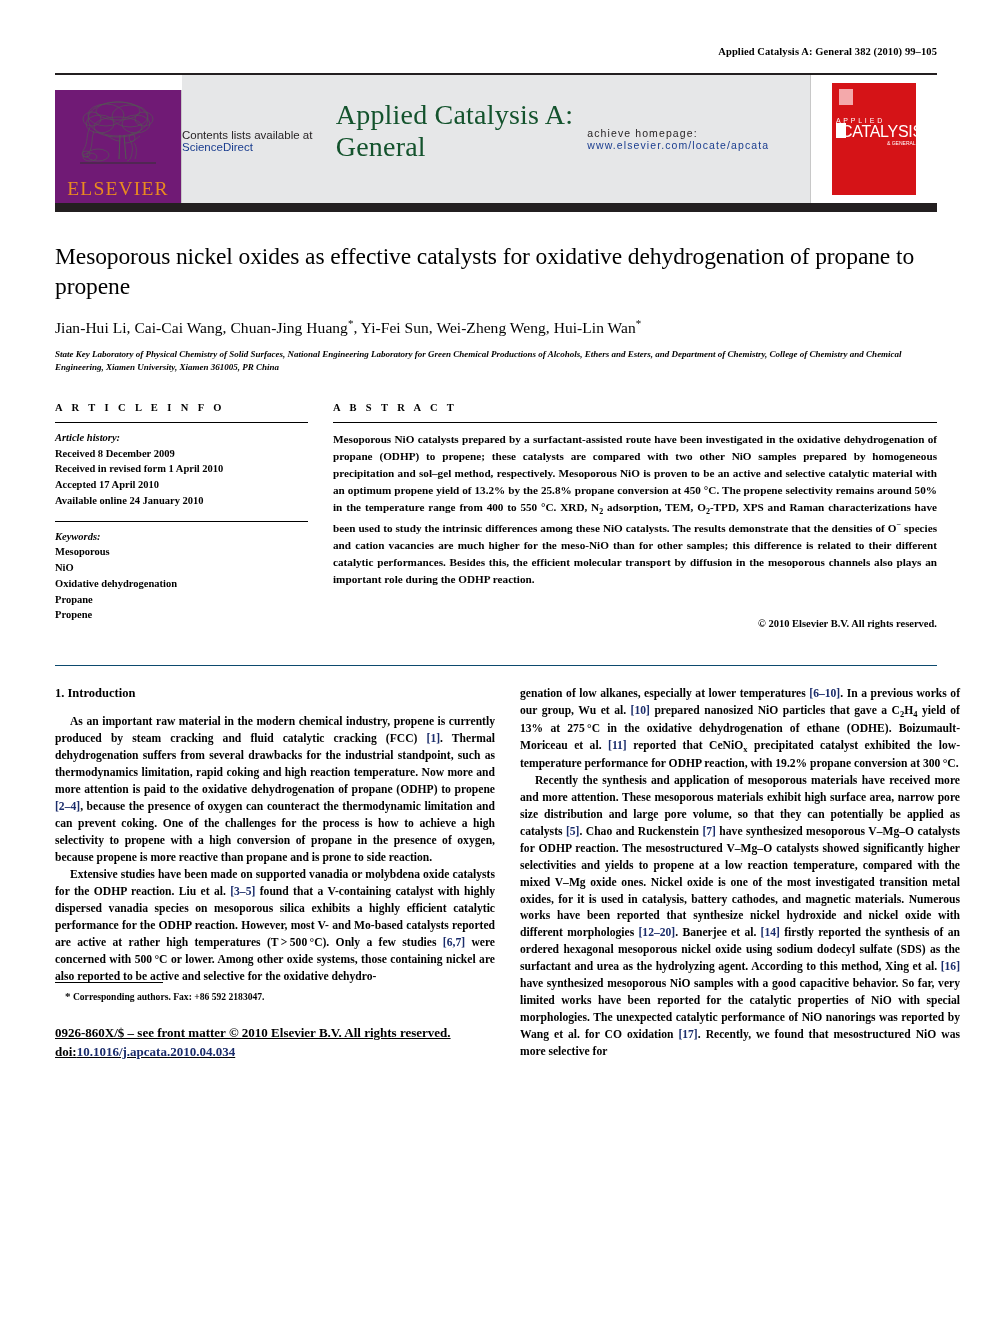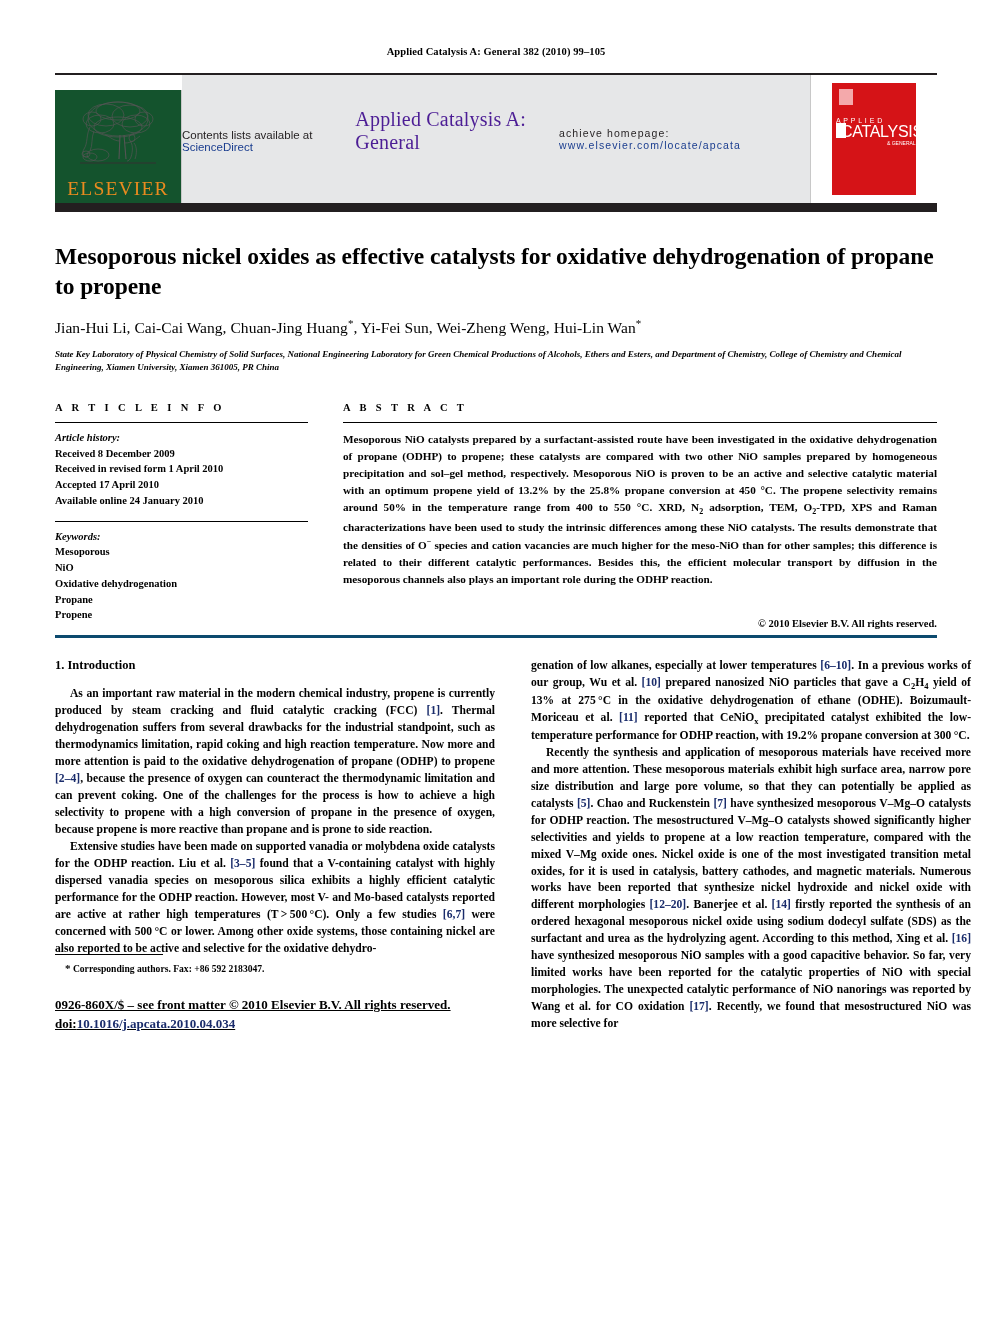--- a/index.html
+++ b/index.html
@@ -15,21 +15,21 @@
 
   .page {
     position: relative;
     width: 992px;
     height: 1323px;
     padding: 0 55px;
   }
 
   
   .running-head {
-    text-align: center;
+    text-align: right;
     font-family: "Liberation Serif", serif;
     font-size: 10.5px;
     font-weight: bold;
     letter-spacing: 0.1px;
     padding-top: 46px;
     padding-bottom: 16px;
     color: #000;
   }
 
   
@@ -43,21 +43,21 @@
   }
 
   .masthead-logo {
     width: 127px;
     flex: 0 0 127px;
     border-right: 1px solid #c8c8c8;
     display: flex;
     flex-direction: column;
     align-items: center;
     justify-content: center;
-    background: #14532d;
+    background: #701a75;
     padding-top: 4px;
     margin-top: 15px;
   }
 
   .tree-svg { display: block; }
 
   .elsevier-word {
     font-family: "Liberation Serif", serif;
     font-size: 19.5px;
     letter-spacing: 1.2px;
@@ -80,22 +80,22 @@
     font-size: 11.5px;
     color: #231f20;
     margin-top: 4px;
   }
   .contents-line .sd {
     color: #1a3d8f;
   }
 
   .journal-title {
     font-family: "Liberation Serif", serif;
-    font-size: 20px;
-    color: #4c1d95;
+    font-size: 28px;
+    color: #14532d;
     margin-top: 16px;
     margin-bottom: 32px;
     letter-spacing: 0.2px;
   }
 
   .homepage-line {
     font-family: "Liberation Sans", sans-serif;
     font-size: 10.5px;
     letter-spacing: 1.1px;
     color: #231f20;
@@ -163,21 +163,21 @@
     background: #231f20;
     margin-bottom: 0;
   }
 
   
   .title-block { padding-top: 30px; }
 
   .article-title {
     font-family: "Liberation Serif", serif;
     font-size: 23.5px;
-    font-weight: bold;
+    font-weight: normal;
     line-height: 1.26;
     color: #000;
     letter-spacing: -0.1px;
   }
 
   .authors {
     font-family: "Liberation Serif", serif;
     font-size: 15.5px;
     margin-top: 16px;
     color: #000;
@@ -192,21 +192,21 @@
     font-size: 9px;
     line-height: 1.42;
     margin-top: 11px;
     color: #000;
   }
 
   
   .info-abstract {
     display: flex;
     margin-top: 28px;
-    gap: 35px;
+    gap: 25px;
   }
 
   .col-info { width: 253px; flex: 0 0 253px; }
   .col-abstract { flex: 1 1 auto; }
 
   .sec-head {
     font-family: "Liberation Serif", serif;
     font-size: 10.5px;
     font-weight: bold;
     letter-spacing: 3.4px;
@@ -247,22 +247,23 @@
     font-family: "Liberation Serif", serif;
     font-weight: bold;
     font-size: 10.5px;
     text-align: right;
     margin-top: 30px;
   }
 
   
   .body-wrap {
     display: flex;
-    gap: 36px;
-    border-top: 3px solid #0c4a6e;
+    gap: 25px;
+    margin-top: 30px;
+    border-top: 1px solid #0c4a6e;
     padding-top: 20px;
   }
   .body-col { width: 440px; flex: 0 0 440px; position: relative; }
 
   .sec-title {
     font-family: "Liberation Serif", serif;
     font-weight: bold;
     font-size: 12.5px;
     margin-bottom: 13px;
   }

